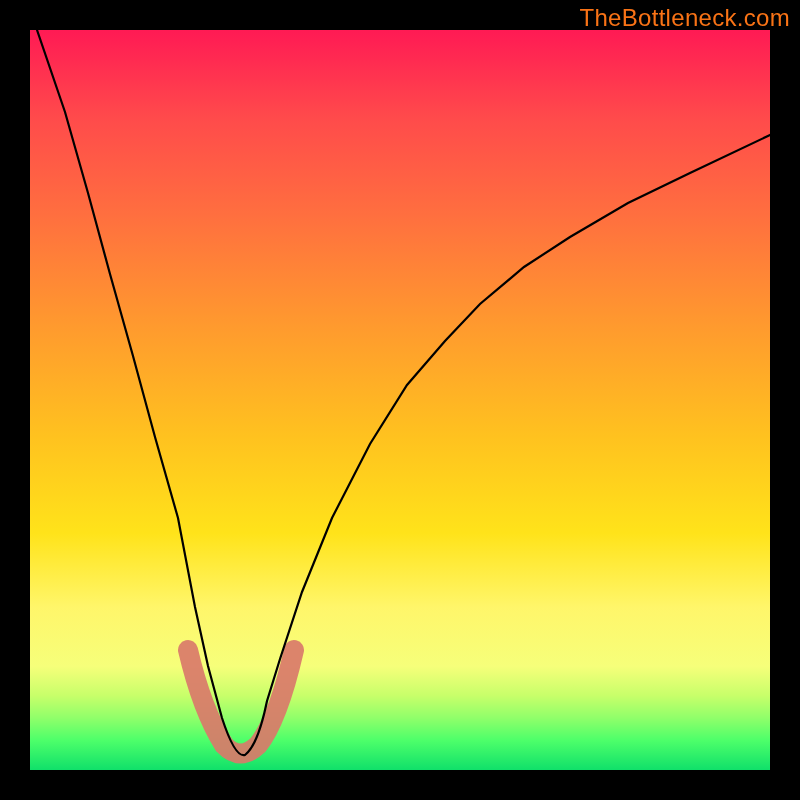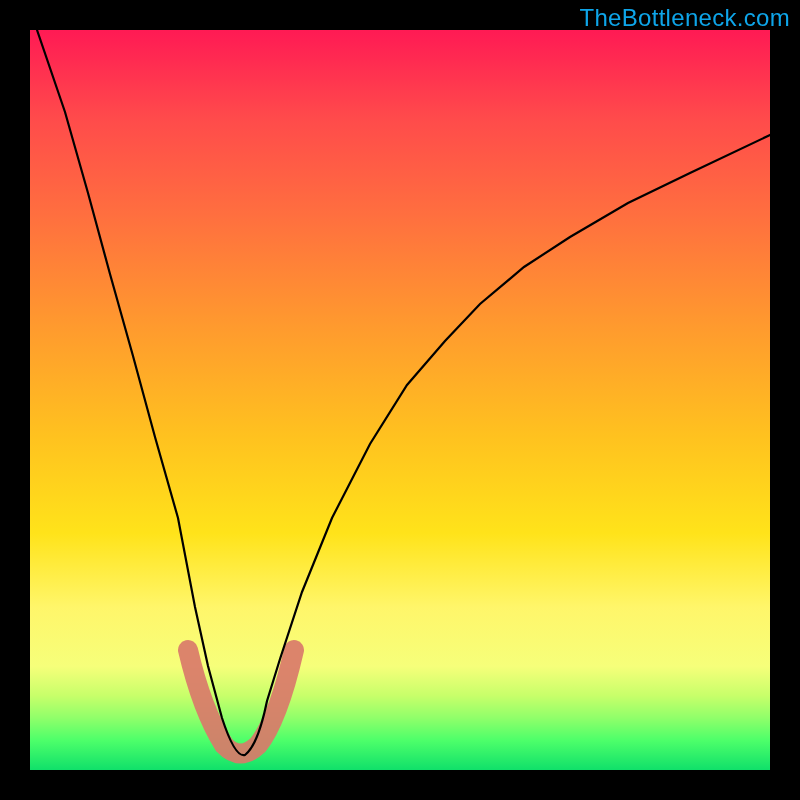--- a/index.html
+++ b/index.html
@@ -28,21 +28,21 @@
       #f6ff7a 86%,
       #c7ff6a 90%,
       #8fff6a 93%,
       #4dff6a 96%,
       #10e06a 100%);
   }
   .watermark {
     position: absolute;
     top: 4px;
     right: 10px;
-    color: #0ea5e9;
+    color: #f97316;
     font-size: 24px;
     font-weight: 500;
     letter-spacing: 0.3px;
     user-select: none;
   }
   svg.plot {
     position: absolute;
     left: 0;
     top: 0;
     width: 740px;

